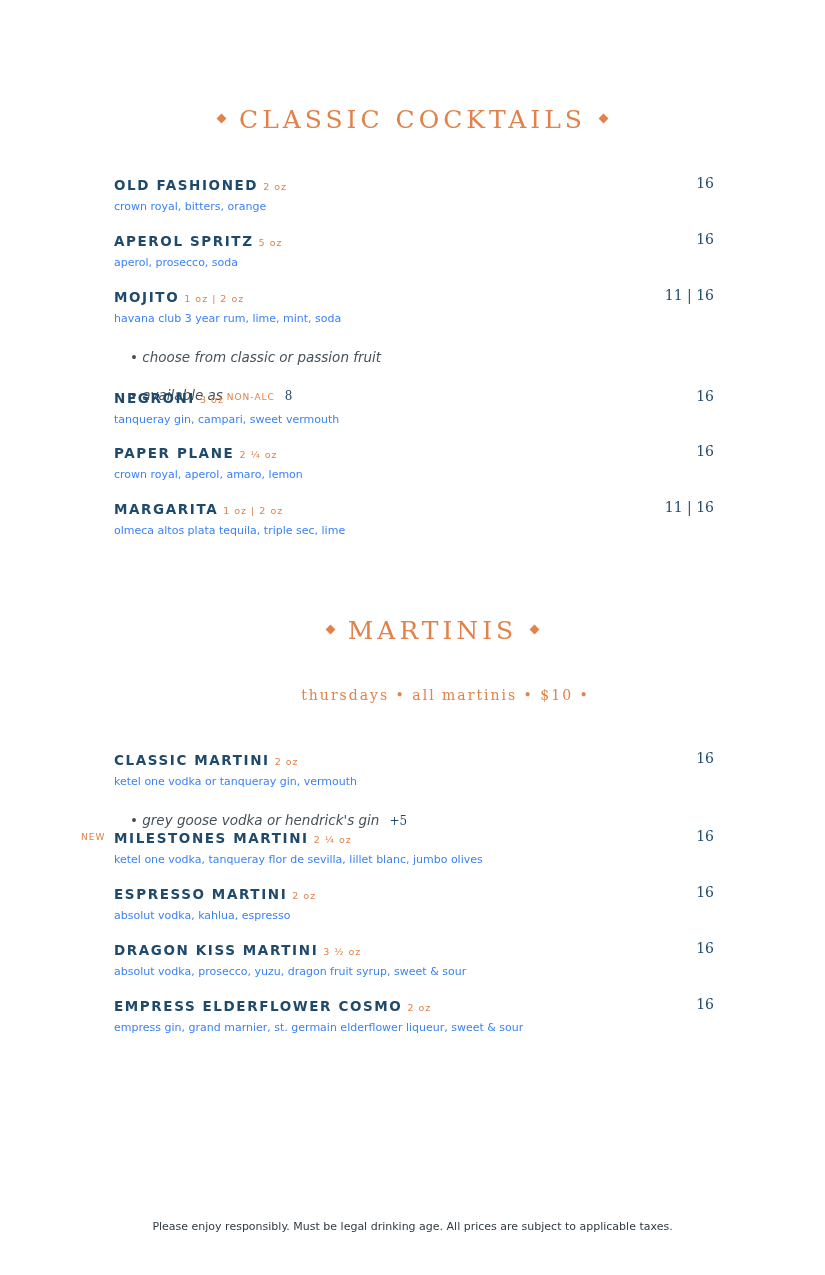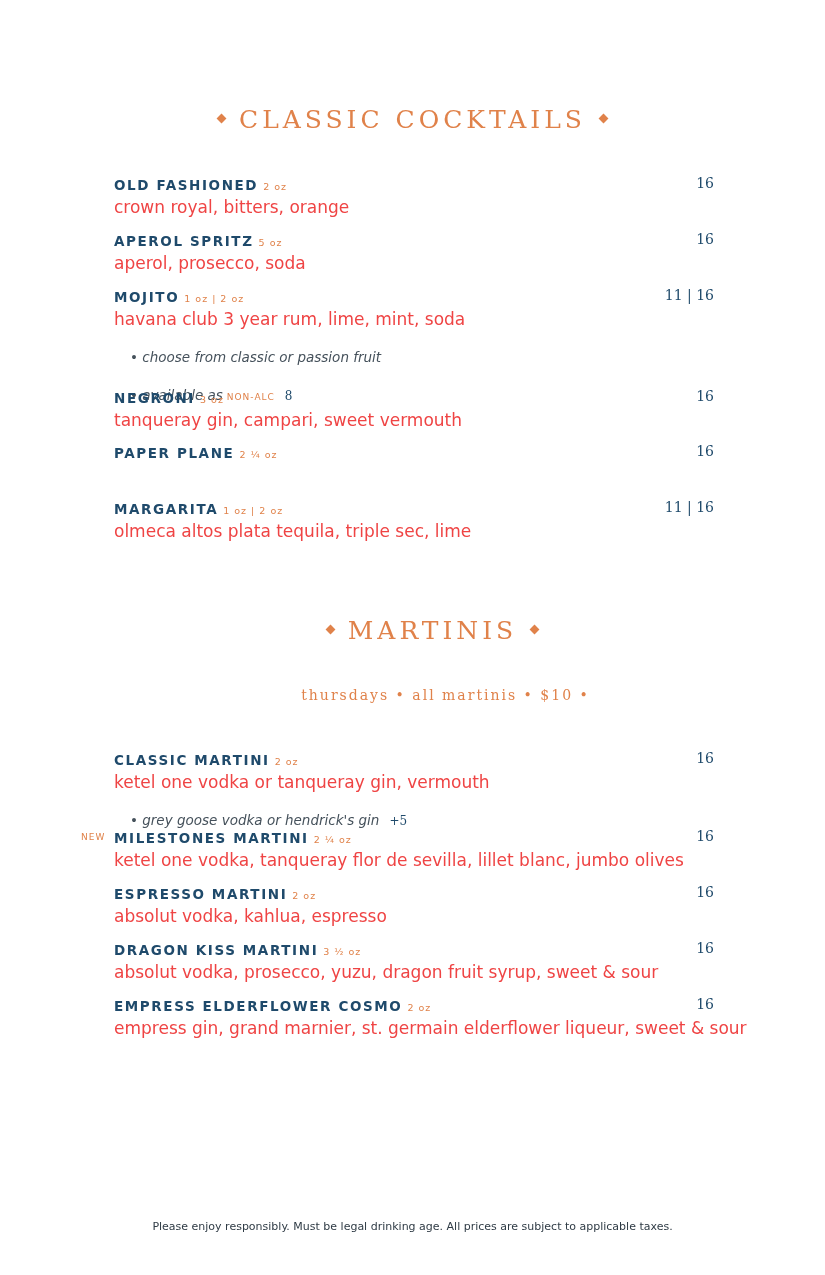--- a/index.html
+++ b/index.html
@@ -12,21 +12,21 @@
          transform:rotate(45deg); vertical-align:middle; margin:0 14px; position:relative; top:-3px; }
   .promo { position:absolute; left:0; width:825px; text-align:center;
          font-family:"DejaVu Serif", serif; color:#e0824a; font-size:14px; letter-spacing:2px;padding-left:33px; }
   .item { position:absolute; left:114px; width:600px; }
   .name-row { height:20px; line-height:20px; white-space:nowrap; }
   .name { font-family:"DejaVu Sans", sans-serif; font-weight:bold; font-size:13.5px;
           letter-spacing:1.6px; color:#1f4a6b; }
   .size { font-size:9.5px; color:#e0824a; letter-spacing:1px; margin-left:5px; }
   .price { position:absolute; right:0; top:0; font-family:"DejaVu Serif", serif;
            font-size:14px; color:#1f4a6b; }
-  .desc { font-size:17px; color:#ef4444; line-height:22px; white-space:nowrap; margin-top:1px; }
+  .desc { font-size:11px; color:#3b82f6; line-height:22px; white-space:nowrap; margin-top:1px; }
   .note { font-size:13.5px; font-style:italic; color:#45515b; line-height:22px;
           margin-left:16px; white-space:nowrap;margin-top:16px; }
   .note .nonalc { font-style:normal; font-size:9px; color:#e0824a; letter-spacing:1px; margin-left:4px; }
   .note .extra { font-family:"DejaVu Serif", serif; font-style:normal; font-size:12px; color:#1f4a6b; margin-left:10px; }
   .new-badge { position:absolute; left:81px; font-size:9px; color:#e0824a; letter-spacing:1px; }
   .footer { position:absolute; left:0; width:825px; top:1220px; text-align:center;
             font-size:11px; color:#2f3b45; }
 </style>
 </head>
 <body>
@@ -57,20 +57,21 @@
 
 <div class="item" style="top:388px;">
   <div class="name-row"><span class="name">NEGRONI</span><span class="size">3 oz</span></div>
   <span class="price">16</span>
   <div class="desc">tanqueray gin, campari, sweet vermouth</div>
 </div>
 
 <div class="item" style="top:443px;">
   <div class="name-row"><span class="name">PAPER PLANE</span><span class="size">2 ¼ oz</span></div>
   <span class="price">16</span>
+  <div class="desc">crown royal, aperol, amaro, lemon</div>
 </div>
 
 <div class="item" style="top:499px;">
   <div class="name-row"><span class="name">MARGARITA</span><span class="size">1 oz | 2 oz</span></div>
   <span class="price">11 | 16</span>
   <div class="desc">olmeca altos plata tequila, triple sec, lime</div>
 </div>
 
 <div class="section-title" style="top:616px;margin-left:20px;">
   <span class="diamond"></span><span>MARTINIS</span><span class="diamond"></span>

